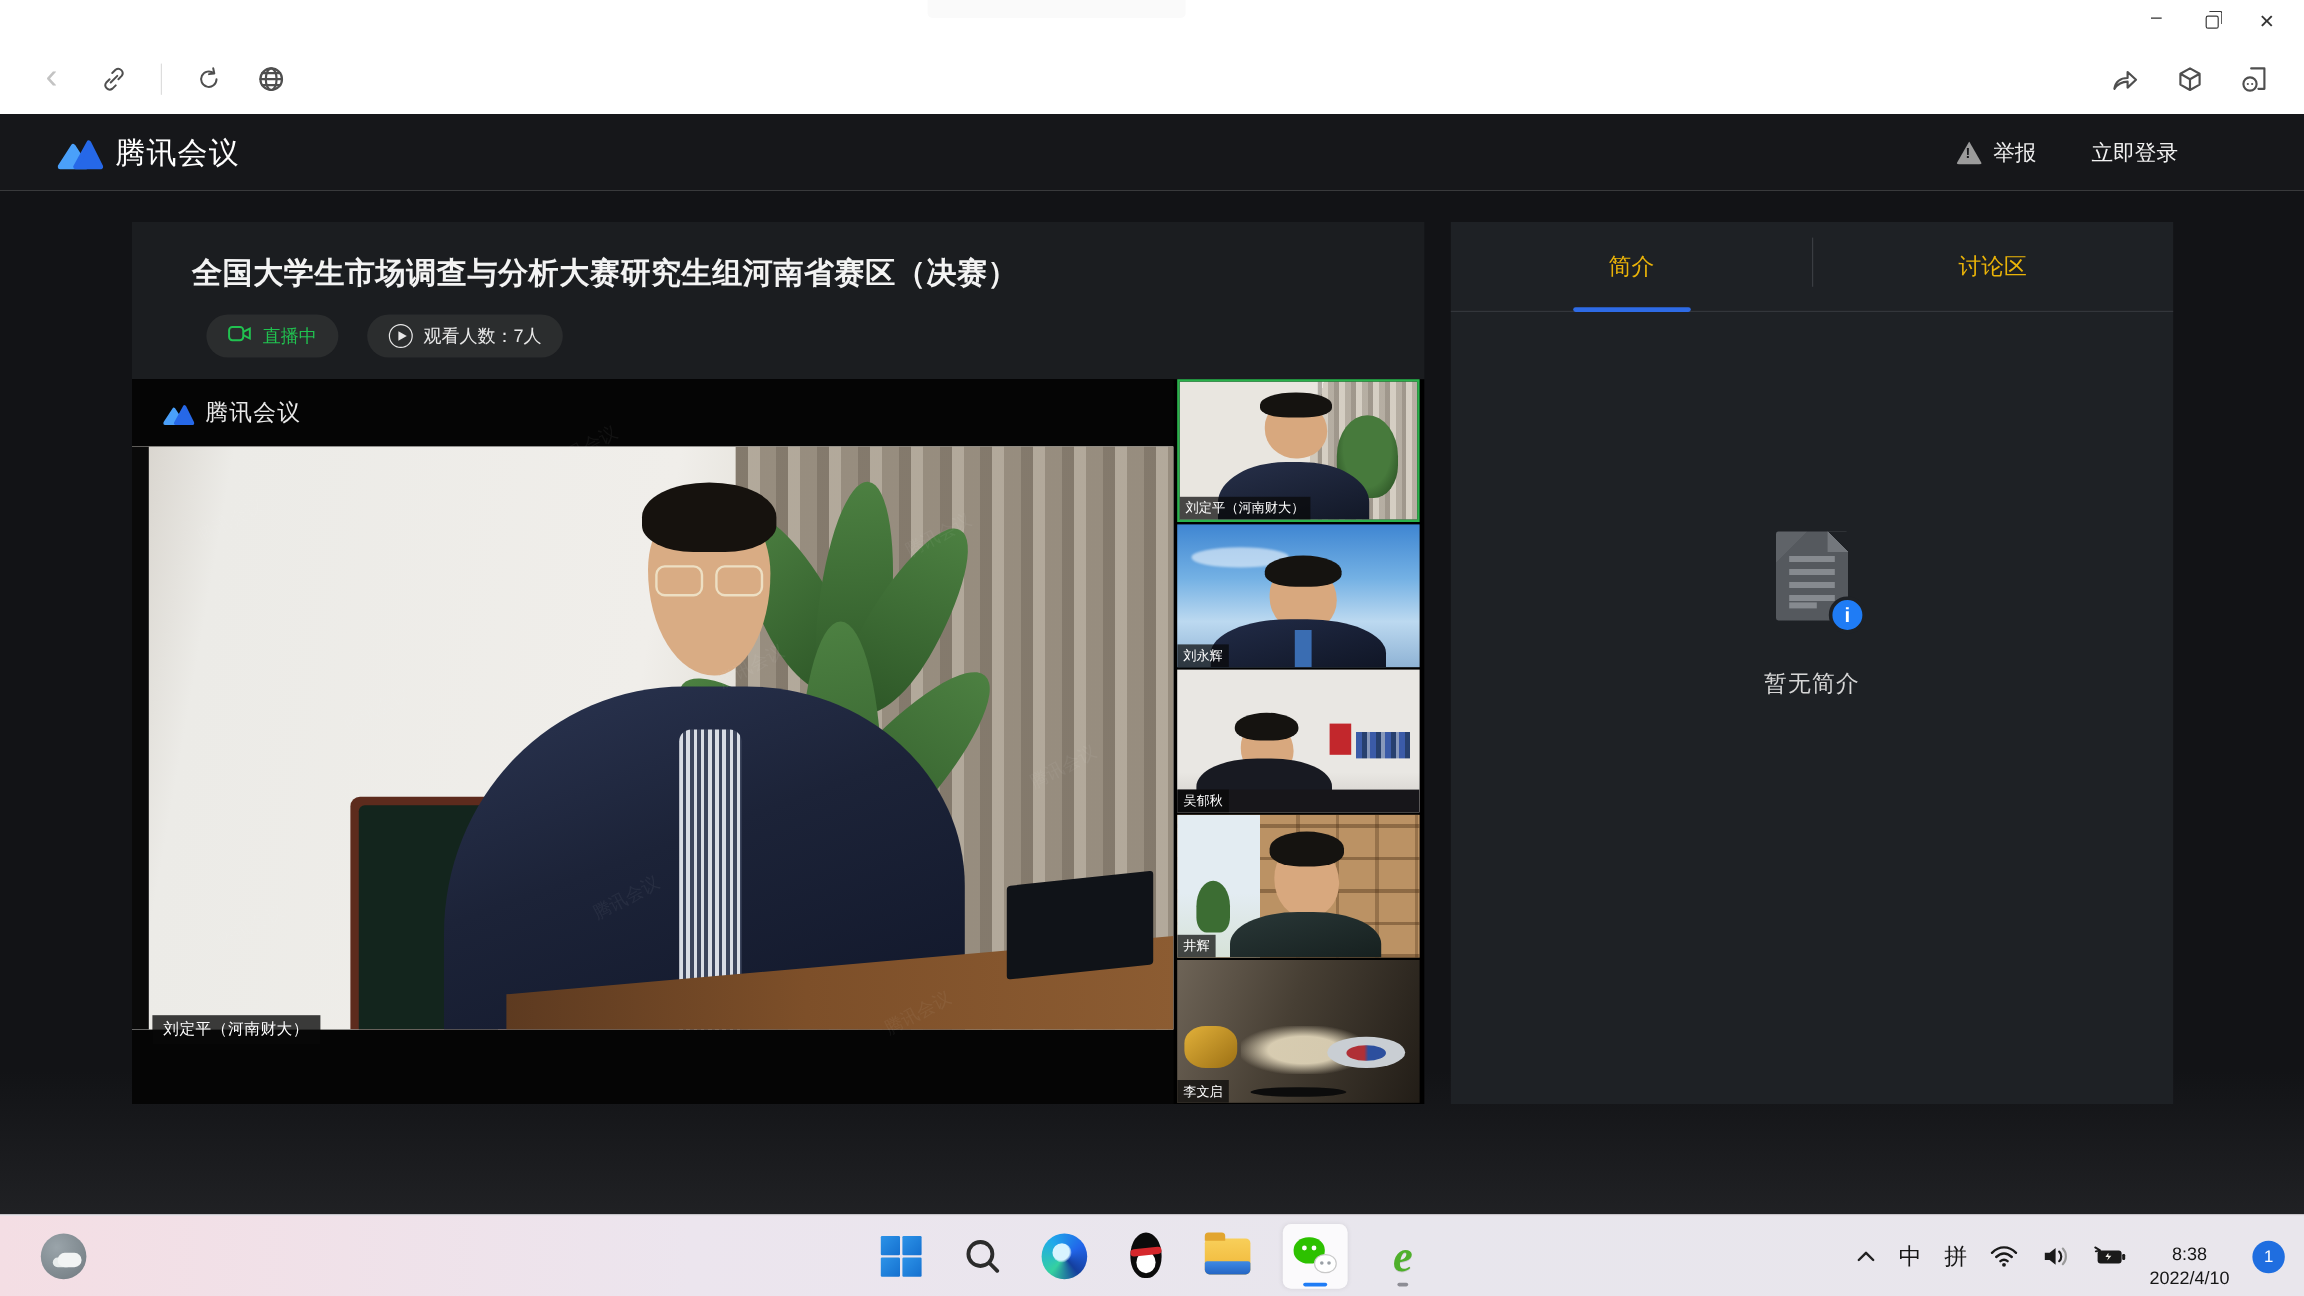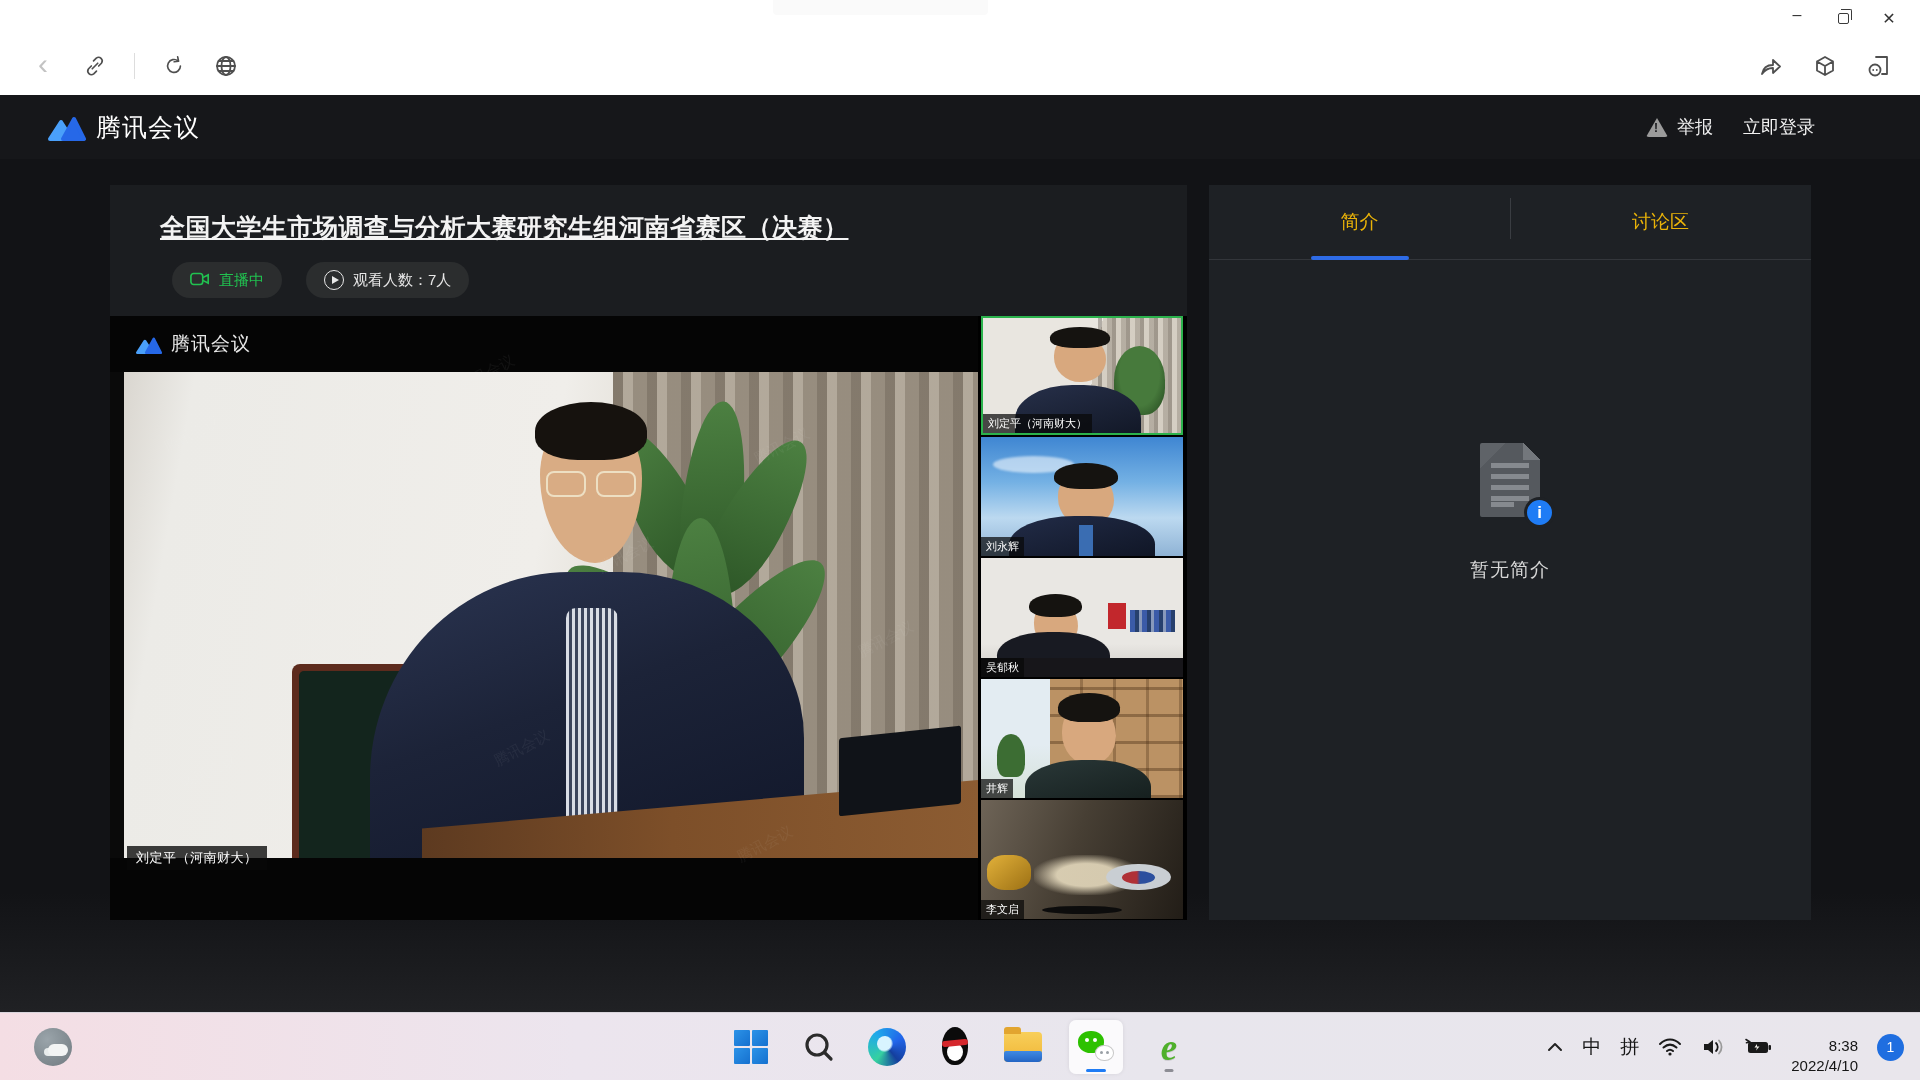--- a/index.html
+++ b/index.html
@@ -25,34 +25,34 @@
   .tool-ic { width:26px; height:26px; display:flex; align-items:center; justify-content:center; color:#555; }
   .tool-ic svg { stroke:#4f4f4f; fill:none; stroke-width:1.8; stroke-linecap:round; stroke-linejoin:round; }
   .back-ar { font-size:30px; color:#c3c3c3; line-height:1; transform:translateY(-2px); }
   .tool-sep { width:1px; height:26px; background:#ddd; }
 
   
   .site-header { position:absolute; left:0; top:95px; width:1920px; height:64px; background:#16171a;
                  display:flex; align-items:center; }
   .brand { position:absolute; left:48px; display:flex; align-items:center; gap:10px; }
   .brand-text { color:#fff; font-size:25px; letter-spacing:1px; font-weight:500; }
-  .hdr-right { position:absolute; right:105px; display:flex; align-items:center; gap:30px; }
+  .hdr-right { position:absolute; right:105px; display:flex; align-items:center; gap:46px; }
   .report { display:flex; align-items:center; gap:9px; color:#eee; font-size:18px; }
   .warn-tri { width:0; height:0; border-left:11px solid transparent; border-right:11px solid transparent;
               border-bottom:19px solid #9b9b9b; position:relative; border-radius:3px; }
   .warn-tri::after { content:"!"; position:absolute; left:-3px; top:3px; color:#16171a; font-size:12px; font-weight:bold; }
   .login { color:#f2f2f2; font-size:18px; }
 
   
   .page { position:absolute; left:0; top:159px; width:1920px; height:853px;
           background:linear-gradient(180deg,#121316 0%, #121316 86%, #202124 100%); }
 
   
   .card { position:absolute; left:110px; top:26px; width:1077px; height:735px; background:#1b1d20; }
-  .stream-title { position:absolute; left:50px; top:26px; color:#f3f3f3; font-size:25px; font-weight:bold; letter-spacing:.5px;text-decoration:underline; }
+  .stream-title { position:absolute; left:50px; top:26px; color:#f3f3f3; font-size:25px; font-weight:bold; letter-spacing:.5px; }
   .badges { position:absolute; left:62px; top:77px; display:flex; gap:24px; }
   .pill { height:36px; border-radius:18px; background:#2b2d2e; display:flex; align-items:center; padding:0 18px; gap:9px; }
   .pill.live { color:#21c250; font-size:15px; }
   .pill.viewers { color:#e8e8e8; font-size:15px; }
   .cam-ic svg { stroke:#21c250; fill:none; stroke-width:1.8; }
   .play-ic { width:20px; height:20px; border:1.6px solid #e8e8e8; border-radius:50%; position:relative; }
   .play-ic::after { content:""; position:absolute; left:6.5px; top:4.5px; border-left:7px solid #e8e8e8;
                     border-top:4px solid transparent; border-bottom:4px solid transparent; }
 
   
@@ -191,21 +191,21 @@
   .wx-big::before, .wx-big::after { content:""; position:absolute; top:7px; width:4px; height:4px; border-radius:50%; background:#fff; }
   .wx-big::before { left:7px; } .wx-big::after { left:15px; }
   .wx-small { position:absolute; right:2px; bottom:4px; width:19px; height:16px; background:#fff; border:1px solid #c9c9c9; border-radius:48%; }
   .wx-small::before, .wx-small::after { content:""; position:absolute; top:5px; width:3px; height:3px; border-radius:50%; background:#9aa0a6; }
   .wx-small::before { left:4px; } .wx-small::after { left:10px; }
   .green-e { font-family:"Liberation Serif","DejaVu Serif",serif; font-size:37px; font-weight:bold; font-style:italic;
              color:#4fb02b; line-height:1; text-shadow:0 1px 0 rgba(0,0,0,.12); }
   .tray { position:absolute; right:16px; top:0; height:68px; display:flex; align-items:center; gap:19px; }
   .tray-txt { font-size:19px; color:#161616; }
   .tray svg { display:block; }
-  .clock { text-align:right; color:#161616; font-size:15px; line-height:1.35;margin-top:18px; }
+  .clock { text-align:center; color:#161616; font-size:15px; line-height:1.35;margin-top:18px; }
   .noti { width:27px; height:27px; border-radius:50%; background:#1f6ee0; color:#fff; font-size:14px;
           display:flex; align-items:center; justify-content:center; }
 </style>
 </head>
 <body>
 
 <div class="app">
 
   <div class="titlebar">
     <div class="tab-ghost"></div>

